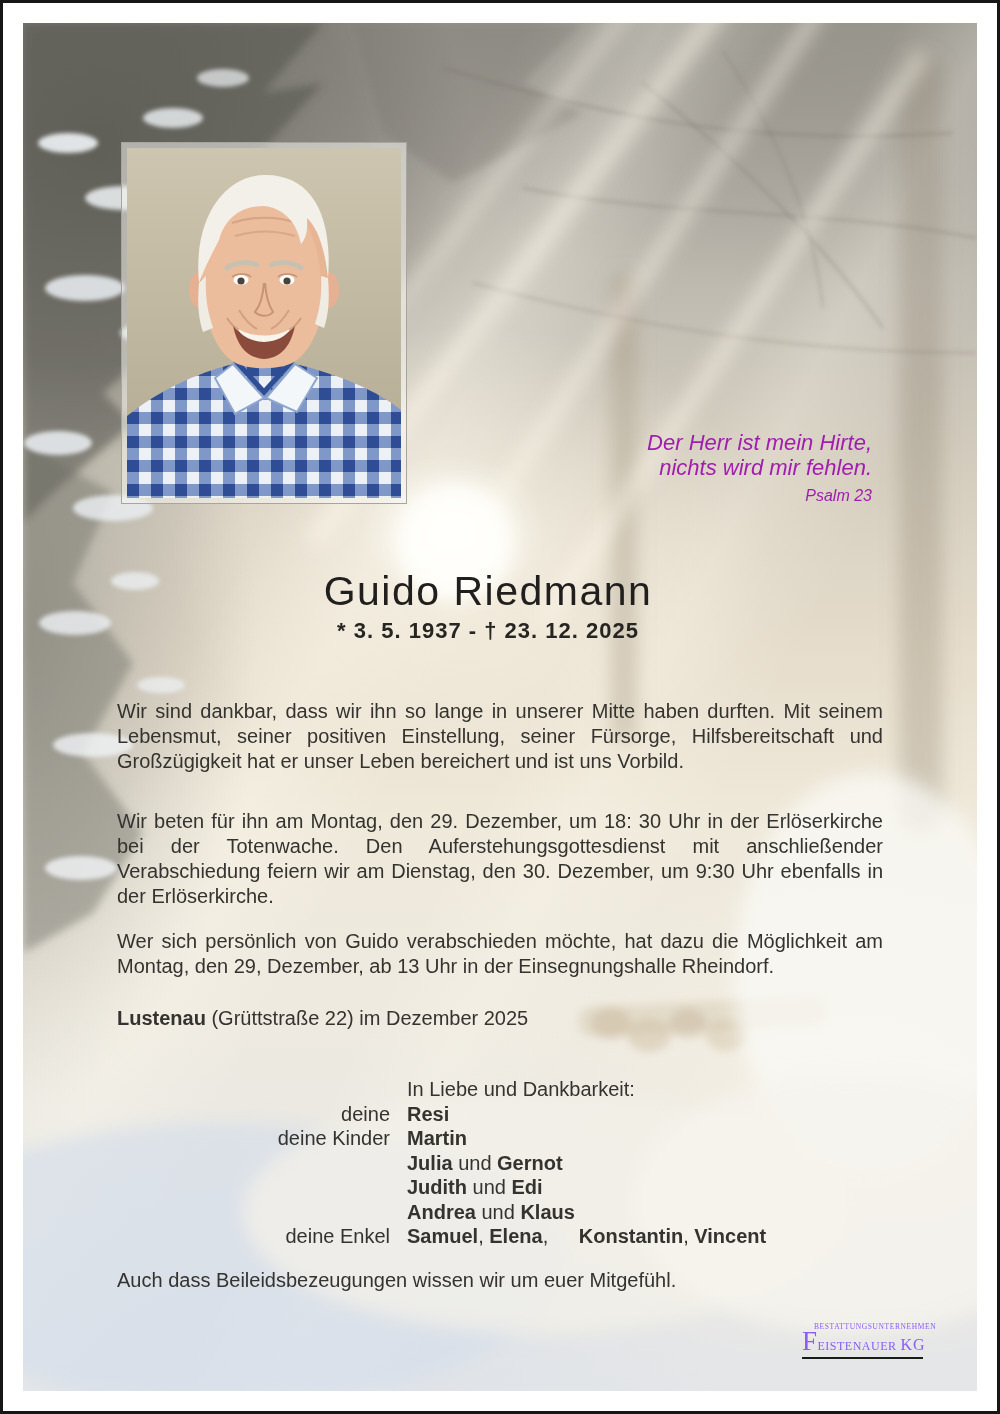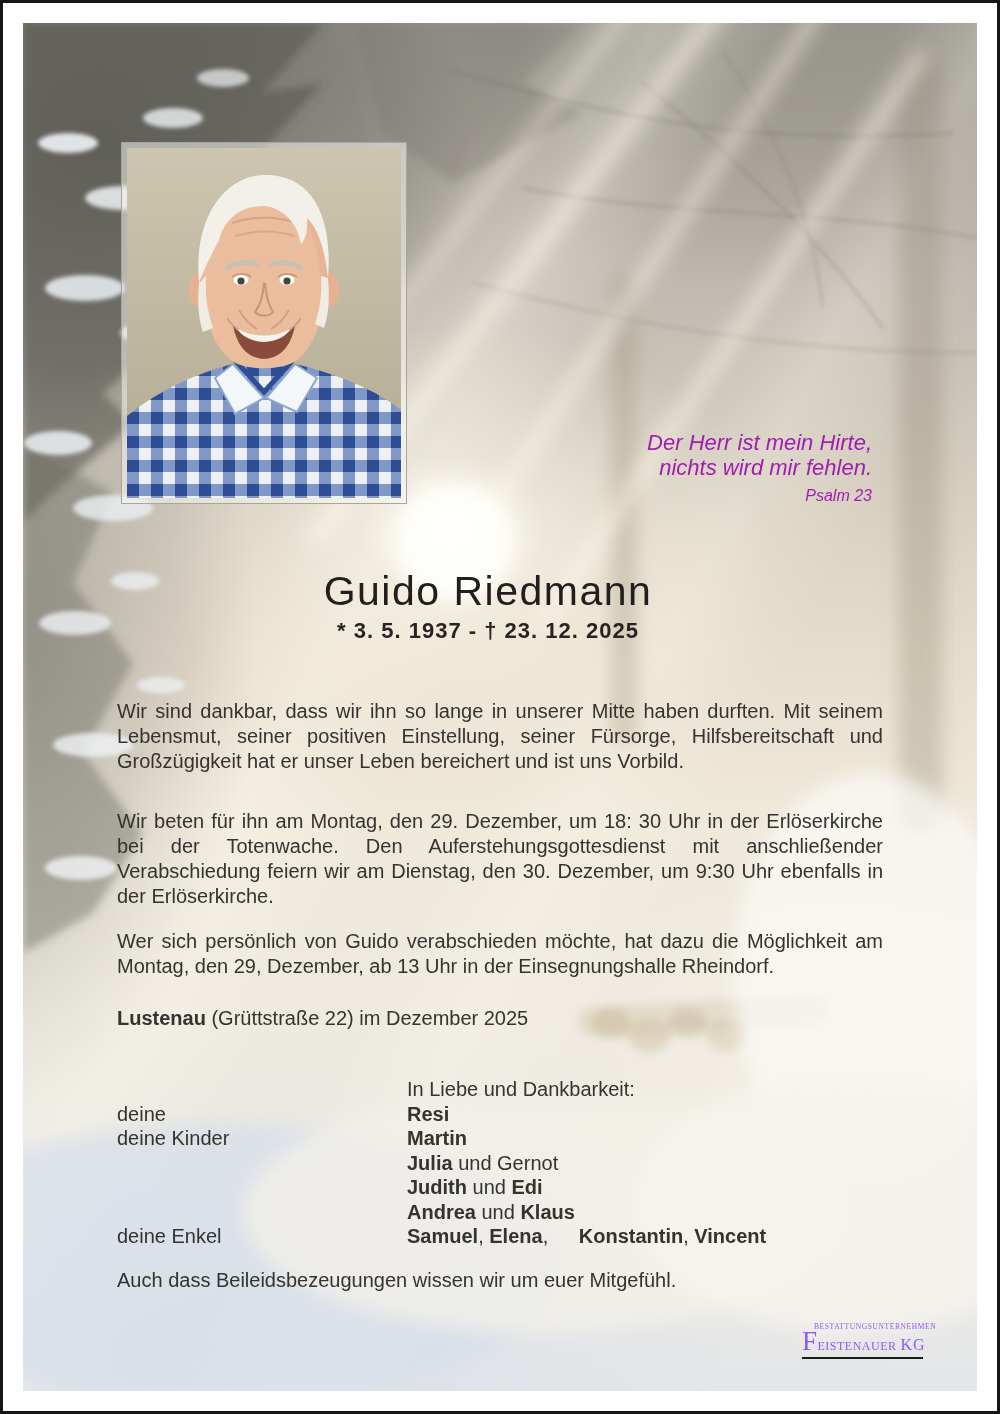--- a/index.html
+++ b/index.html
@@ -60,21 +60,21 @@
   }
   .para{
     position:absolute;left:117px;width:766px;
     font-size:20px;line-height:25px;text-align:justify;z-index:6;
   }
   .p1{top:691px;margin-top:8px;} .p2{top:789px;} .p3{top:909px;}
   .place{position:absolute;left:117px;top:1007px;font-size:20px;z-index:6;}
   .place b{font-weight:700;}
   .closing{position:absolute;left:117px;top:1077px;width:720px;font-size:20px;line-height:24.5px;z-index:6;}
   .sig-row{display:flex;}
-  .sig-label{width:273px;padding-right:17px;text-align:left;flex:none;}
+  .sig-label{width:273px;padding-right:17px;text-align:right;flex:none;}
   .sig-names{flex:1;}
   .note{position:absolute;left:117px;top:1269px;font-size:20px;z-index:6;}
   
   .logo{position:absolute;left:802px;top:1322px;z-index:6;color:#8b5cf6;
         font-family:"Liberation Serif",serif;width:140px;}
   .logo-category{font-size:7.5px;letter-spacing:0.6px;margin-left:12px;white-space:nowrap;}
   .logo-name-line{white-space:nowrap;line-height:20px;}
   .logo-name{display:inline-block;font-size:12px;letter-spacing:0.5px;}
   .logo-name::first-letter{font-size:27px;}
   .logo-suffix{font-size:16px;letter-spacing:1px;}
@@ -243,21 +243,21 @@
     <div class="sig-row">
       <span class="sig-label">deine</span>
       <span class="sig-names"><span style="font-weight: 700;">Resi</span></span>
     </div>
     <div class="sig-row">
       <span class="sig-label">deine Kinder</span>
       <span class="sig-names"><span style="font-weight: 700;">Martin</span></span>
     </div>
     <div class="sig-row">
       <span class="sig-label"></span>
-      <span class="sig-names"><span style="font-weight: 700;">Julia</span><span> und </span><span style="font-weight: 400;">Gernot</span></span>
+      <span class="sig-names"><span style="font-weight: 700;">Julia</span><span> und </span><span style="font-weight: 700;">Gernot</span></span>
     </div>
     <div class="sig-row">
       <span class="sig-label"></span>
       <span class="sig-names"><span style="font-weight: 700;">Judith</span><span> und </span><span style="font-weight: 700; margin-top: 40px;">Edi</span></span>
     </div>
     <div class="sig-row">
       <span class="sig-label"></span>
       <span class="sig-names"><span style="font-weight: 700;">Andrea</span><span> und </span><span style="font-weight: 700;">Klaus</span></span>
     </div>
     <div class="sig-row">

